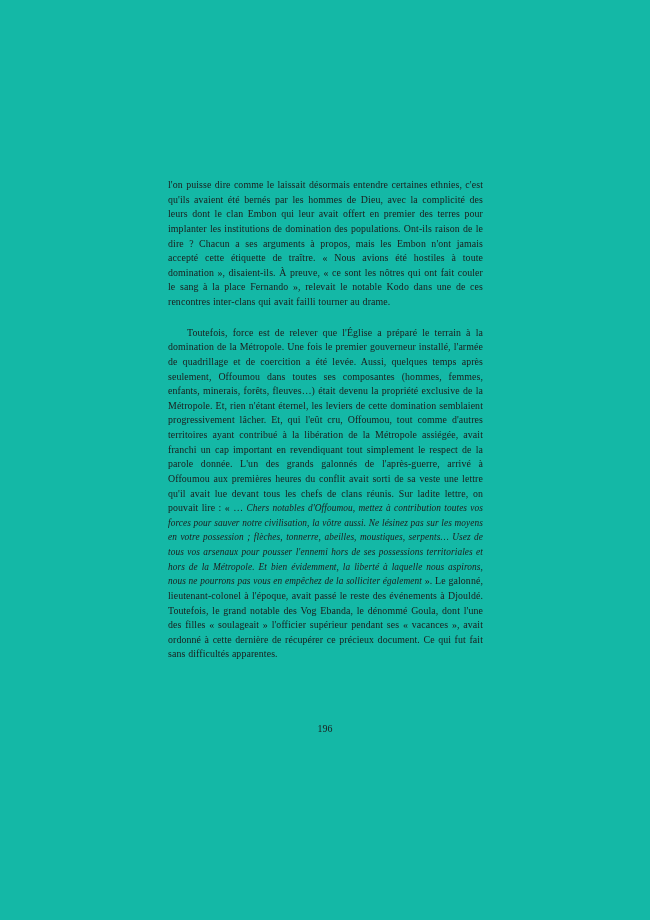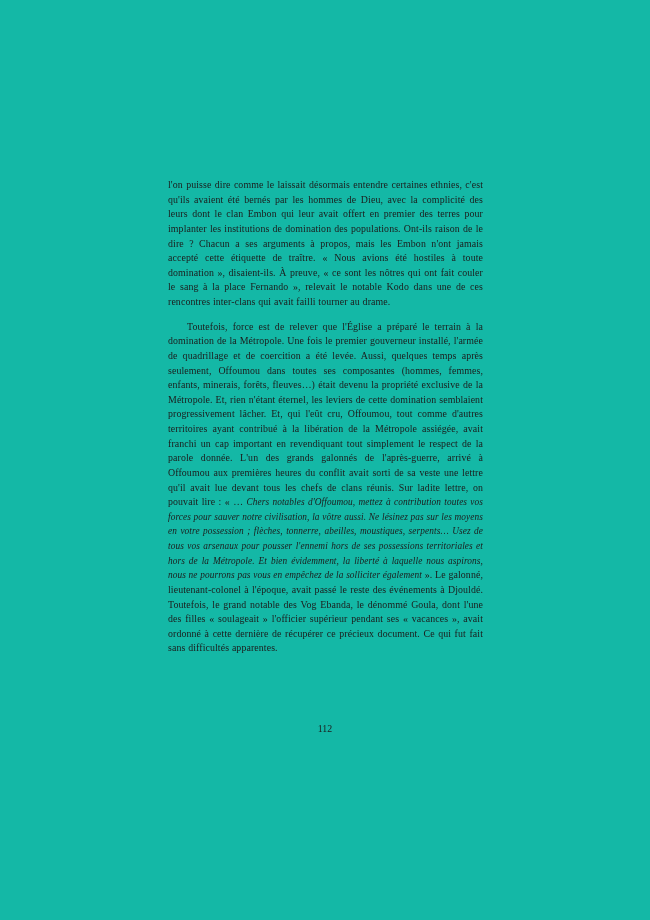--- a/index.html
+++ b/index.html
@@ -34,21 +34,21 @@
     text-align: justify;
     text-justify: inter-word;
     font-size: 9.9px;
     line-height: 14.62px;
     letter-spacing: 0.01em;
     word-spacing: 0.02em;
     color: #1c1c1c;
     -webkit-font-smoothing: antialiased;
   }
   .para + .para {
-    margin-top: 10px;
+    margin-top: 16px;
   }
   .para.indent {
     text-indent: 19px;
   }
   .para .quoted-letter {
     font-style: italic;
     font-size: 9.3px;
   }
   .page-number {
     position: absolute;
@@ -72,15 +72,15 @@
     <p class="para">
       <span>l'on puisse dire comme le laissait désormais entendre certaines ethnies, c'est qu'ils avaient été bernés par les hommes de Dieu, avec la complicité des leurs dont le clan Embon qui leur avait offert en premier des terres pour implanter les institutions de domination des populations. Ont-ils raison de le dire ? Chacun a ses arguments à propos, mais les Embon n'ont jamais accepté cette étiquette de traître. « Nous avions été hostiles à toute domination », disaient-ils. À preuve, « ce sont les nôtres qui ont fait couler le sang à la place Fernando », relevait le notable Kodo dans une de ces rencontres inter-clans qui avait failli tourner au drame.</span>
     </p>
 
     <p class="para indent">
       <span>Toutefois, force est de relever que l'Église a préparé le terrain à la domination de la Métropole. Une fois le premier gouverneur installé, l'armée de quadrillage et de coercition a été levée. Aussi, quelques temps après seulement, Offoumou dans toutes ses composantes (hommes, femmes, enfants, minerais, forêts, fleuves…) était devenu la propriété exclusive de la Métropole. Et, rien n'étant éternel, les leviers de cette domination semblaient progressivement lâcher. Et, qui l'eût cru, Offoumou, tout comme d'autres territoires ayant contribué à la libération de la Métropole assiégée, avait franchi un cap important en revendiquant tout simplement le respect de la parole donnée. L'un des grands galonnés de l'après-guerre, arrivé à Offoumou aux premières heures du conflit avait sorti de sa veste une lettre qu'il avait lue devant tous les chefs de clans réunis. Sur ladite lettre, on pouvait lire : « … </span><span class="quoted-letter">Chers notables d'Offoumou, mettez à contribution toutes vos forces pour sauver notre civilisation, la vôtre aussi. Ne lésinez pas sur les moyens en votre possession ; flèches, tonnerre, abeilles, moustiques, serpents… Usez de tous vos arsenaux pour pousser l'ennemi hors de ses possessions territoriales et hors de la Métropole. Et bien évidemment, la liberté à laquelle nous aspirons, nous ne pourrons pas vous en empêchez de la solliciter également</span><span> ». Le galonné, lieutenant-colonel à l'époque, avait passé le reste des événements à Djouldé. Toutefois, le grand notable des Vog Ebanda, le dénommé Goula, dont l'une des filles « soulageait » l'officier supérieur pendant ses « vacances », avait ordonné à cette dernière de récupérer ce précieux document. Ce qui fut fait sans difficultés apparentes.</span>
     </p>
 
   </div>
 
-  <div class="page-number">112</div>
+  <div class="page-number">196</div>
 
 </div>
 
 </body></html>

